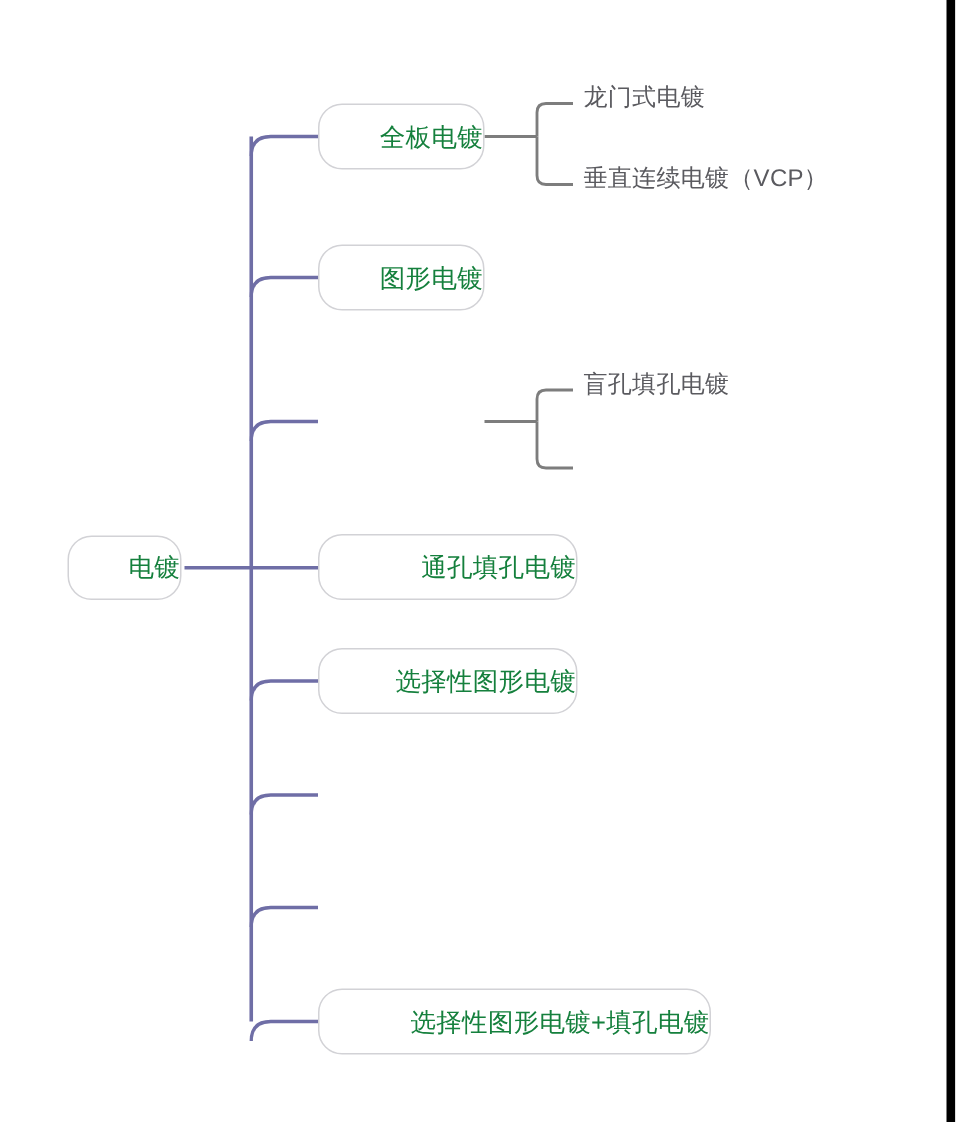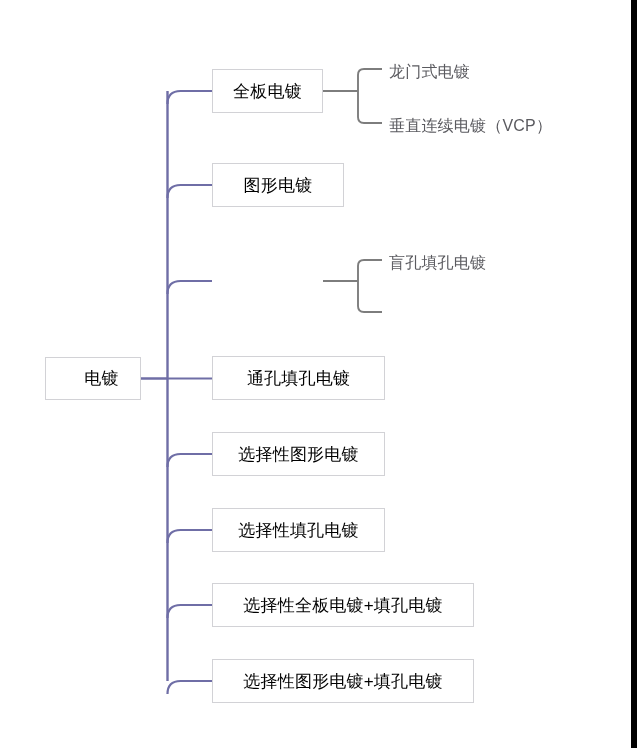--- a/index.html
+++ b/index.html
@@ -20,42 +20,42 @@
     left: 0;
     top: 0;
     width: 637px;
     height: 748px;
     pointer-events: none;
   }
   .node {
     position: absolute;
     box-sizing: border-box;
     border: 1px solid #d2d2d6;
-    border-radius: 0;
+    border-radius: 16px;
     background: #ffffff;
-    color: #000000;
+    color: #15803d;
     font-size: 17px;
     line-height: 1;
     display: flex;
     align-items: center;
-    justify-content: center;
+    justify-content: flex-end;
     white-space: nowrap;
     letter-spacing: 0.2px;
   }
   .node.root {
     font-size: 17px;
   }
   .leaf {
     position: absolute;
     color: #5a5a5f;
     font-size: 16px;
     line-height: 1;
     white-space: nowrap;
     display: flex;
-    align-items: flex-end;
+    align-items: flex-start;
     letter-spacing: 0.2px;
   }
   #right-edge {
     position: absolute;
     top: 0;
     left: 631px;
     width: 6px;
     height: 748px;
     background: #000000;
   }
@@ -82,48 +82,42 @@
 
     <path d="M 323 91 L 358 91" fill="none" stroke="#7d7d7d" stroke-width="1.9"></path>
     <path d="M 358 91 L 358 75 Q 358 69 364 69 L 382 69" fill="none" stroke="#7d7d7d" stroke-width="1.9"></path>
     <path d="M 358 91 L 358 117 Q 358 123 364 123 L 382 123" fill="none" stroke="#7d7d7d" stroke-width="1.9"></path>
 
     <path d="M 323 281 L 358 281" fill="none" stroke="#7d7d7d" stroke-width="1.9"></path>
     <path d="M 358 281 L 358 266 Q 358 260 364 260 L 382 260" fill="none" stroke="#7d7d7d" stroke-width="1.9"></path>
     <path d="M 358 281 L 358 306 Q 358 312 364 312 L 382 312" fill="none" stroke="#7d7d7d" stroke-width="1.9"></path>
   </svg>
 
-  <div class="node root" style="left:45px; top:357px; width:96px; height:43px;padding-left:17px;">
+  <div class="node root" style="left:45px; top:357px; width:76px; height:43px;padding-left:17px;">
     <span>电镀</span>
   </div>
 
   <div class="node" style="left:212px; top:69px; width:111px; height:44px;">
     <span>全板电镀</span>
   </div>
 
-  <div class="node" style="left:212px; top:163px; width:132px; height:44px;">
+  <div class="node" style="left:212px; top:163px; width:111px; height:44px;">
     <span>图形电镀</span>
   </div>
 
 
   <div class="node" style="left:212px; top:356px; width:173px; height:44px;">
     <span>通孔填孔电镀</span>
   </div>
 
   <div class="node" style="left:212px; top:432px; width:173px; height:44px;">
     <span>选择性图形电镀</span>
   </div>
 
-  <div class="node" style="left:212px; top:508px; width:173px; height:44px;">
-    <span>选择性填孔电镀</span>
-  </div>
 
-  <div class="node" style="left:212px; top:583px; width:262px; height:44px;">
-    <span>选择性全板电镀+填孔电镀</span>
-  </div>
 
   <div class="node" style="left:212px; top:659px; width:262px; height:44px;">
     <span>选择性图形电镀+填孔电镀</span>
   </div>
 
   <div class="leaf" style="left:389px; top:58px; height:22px;">
     <span>龙门式电镀</span>
   </div>
 
   <div class="leaf" style="left:389px; top:112px; height:22px;">

